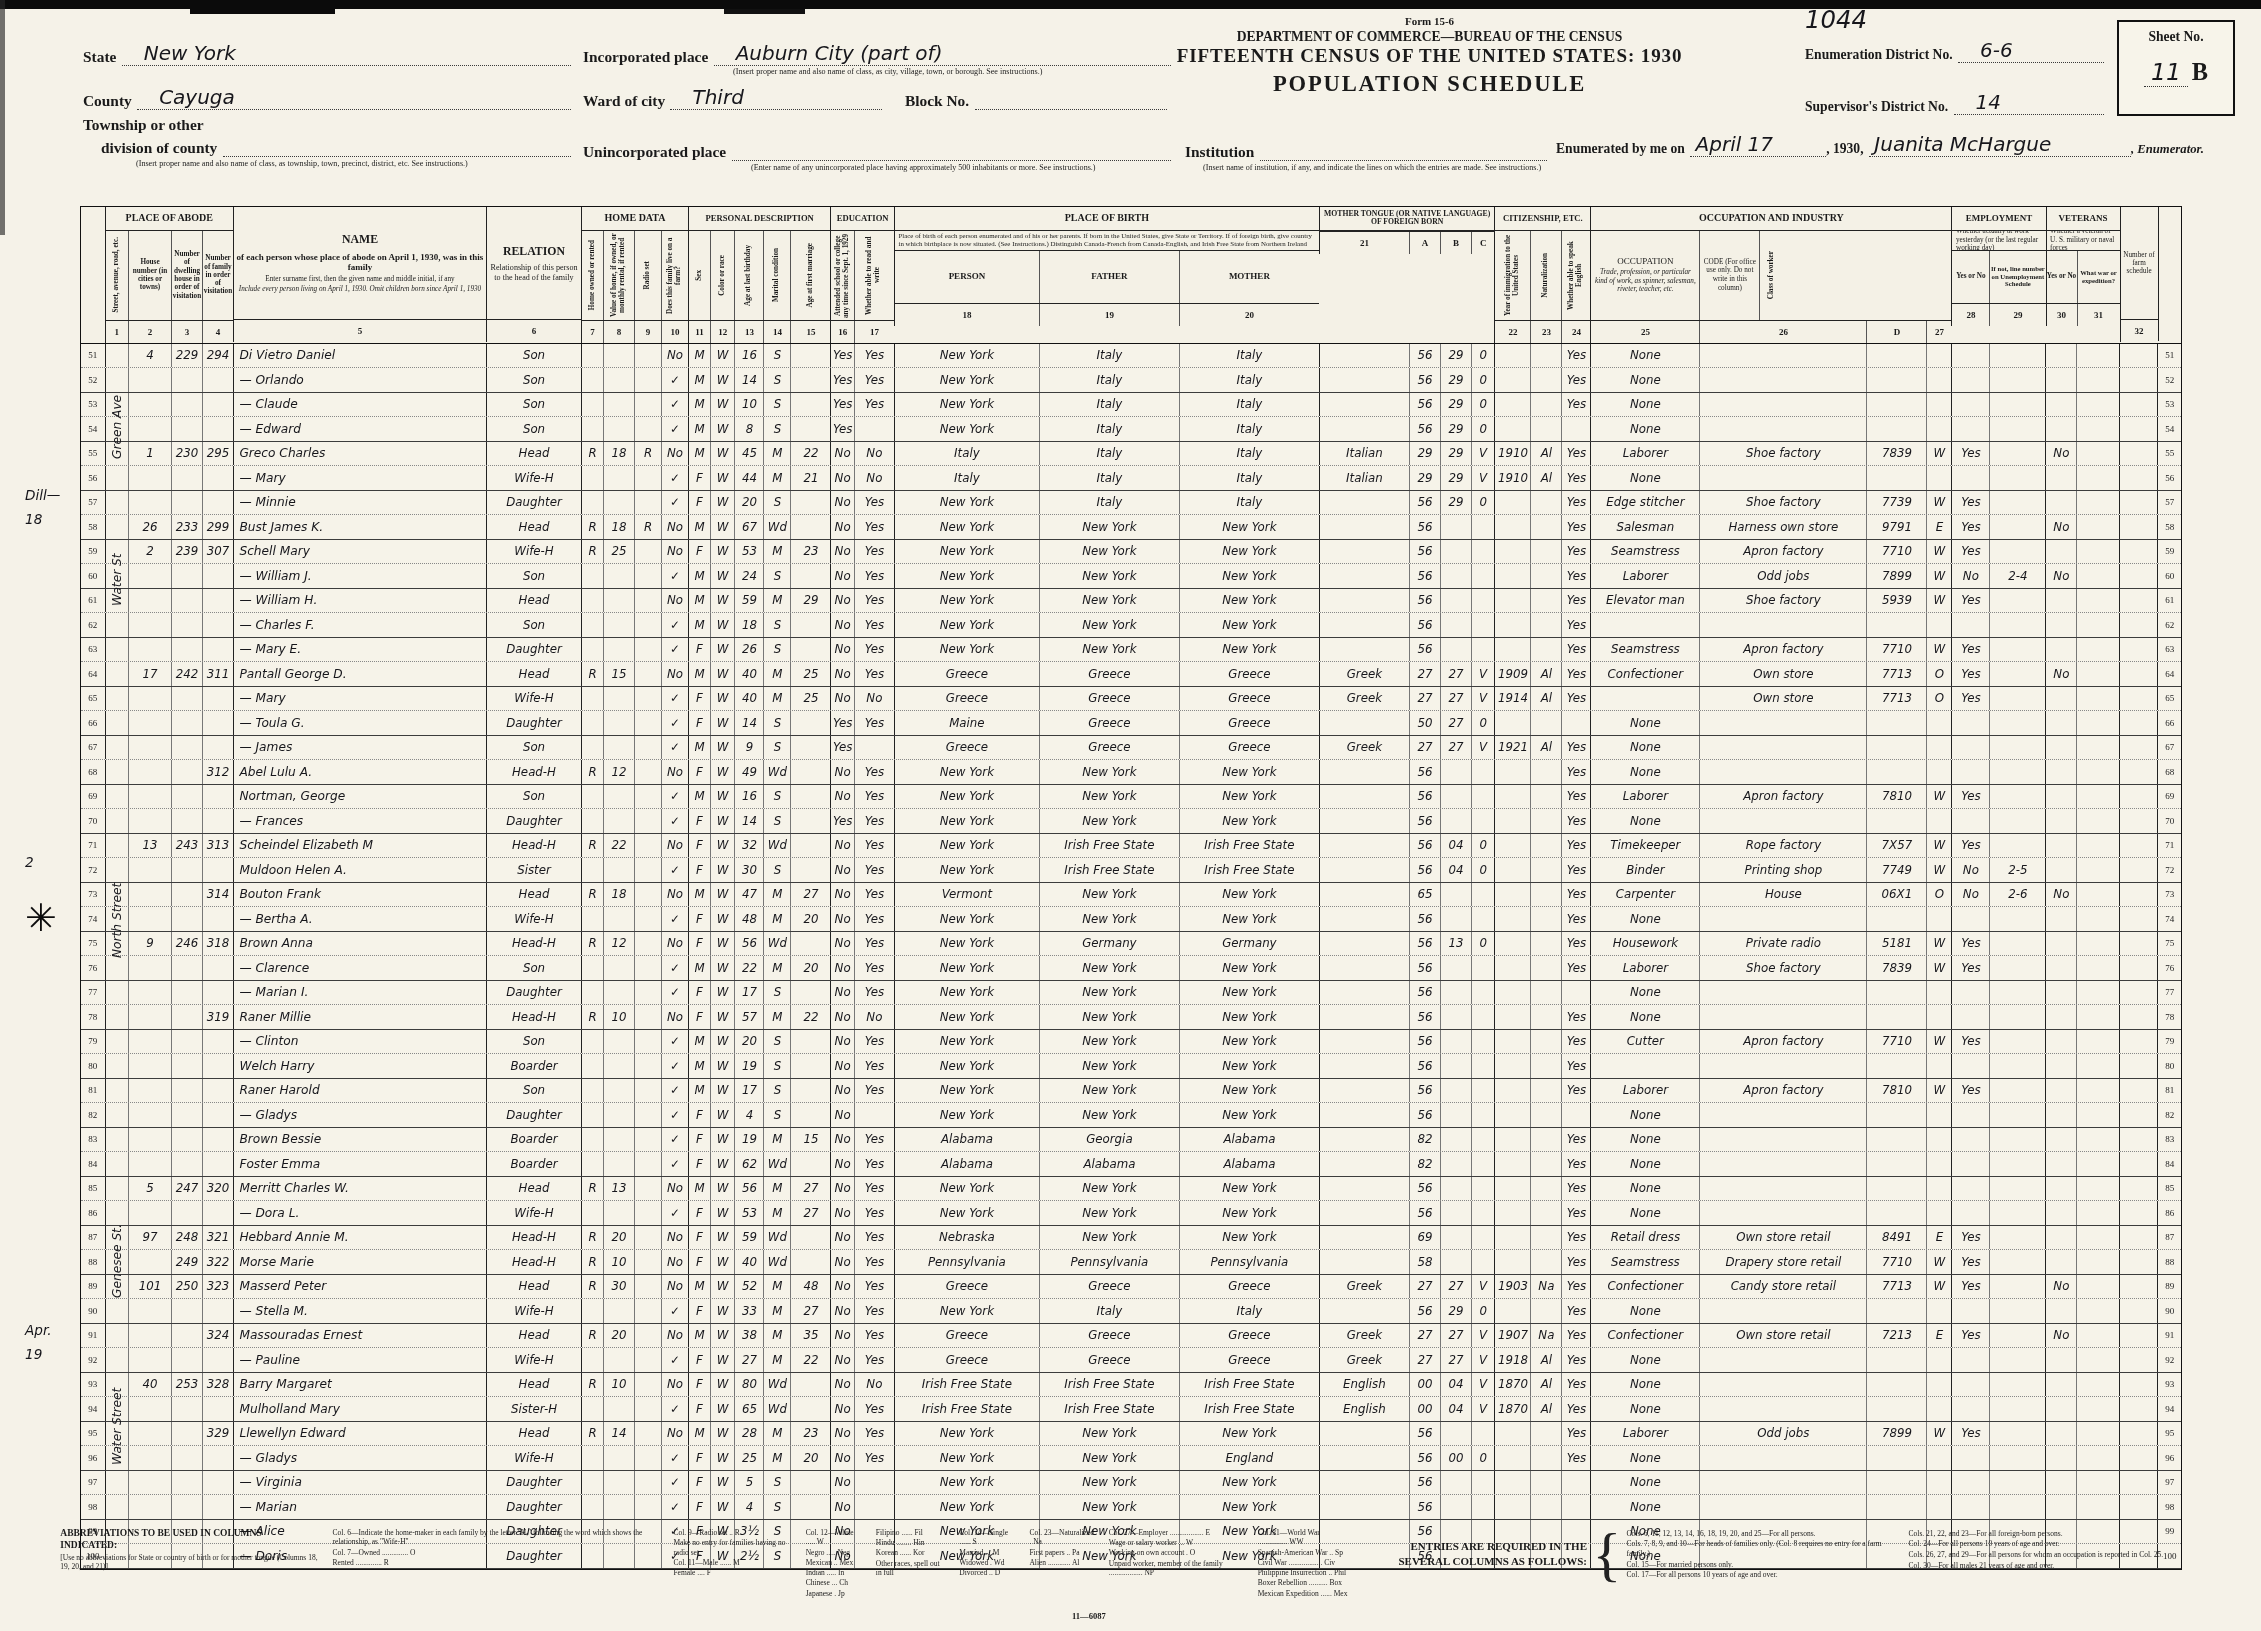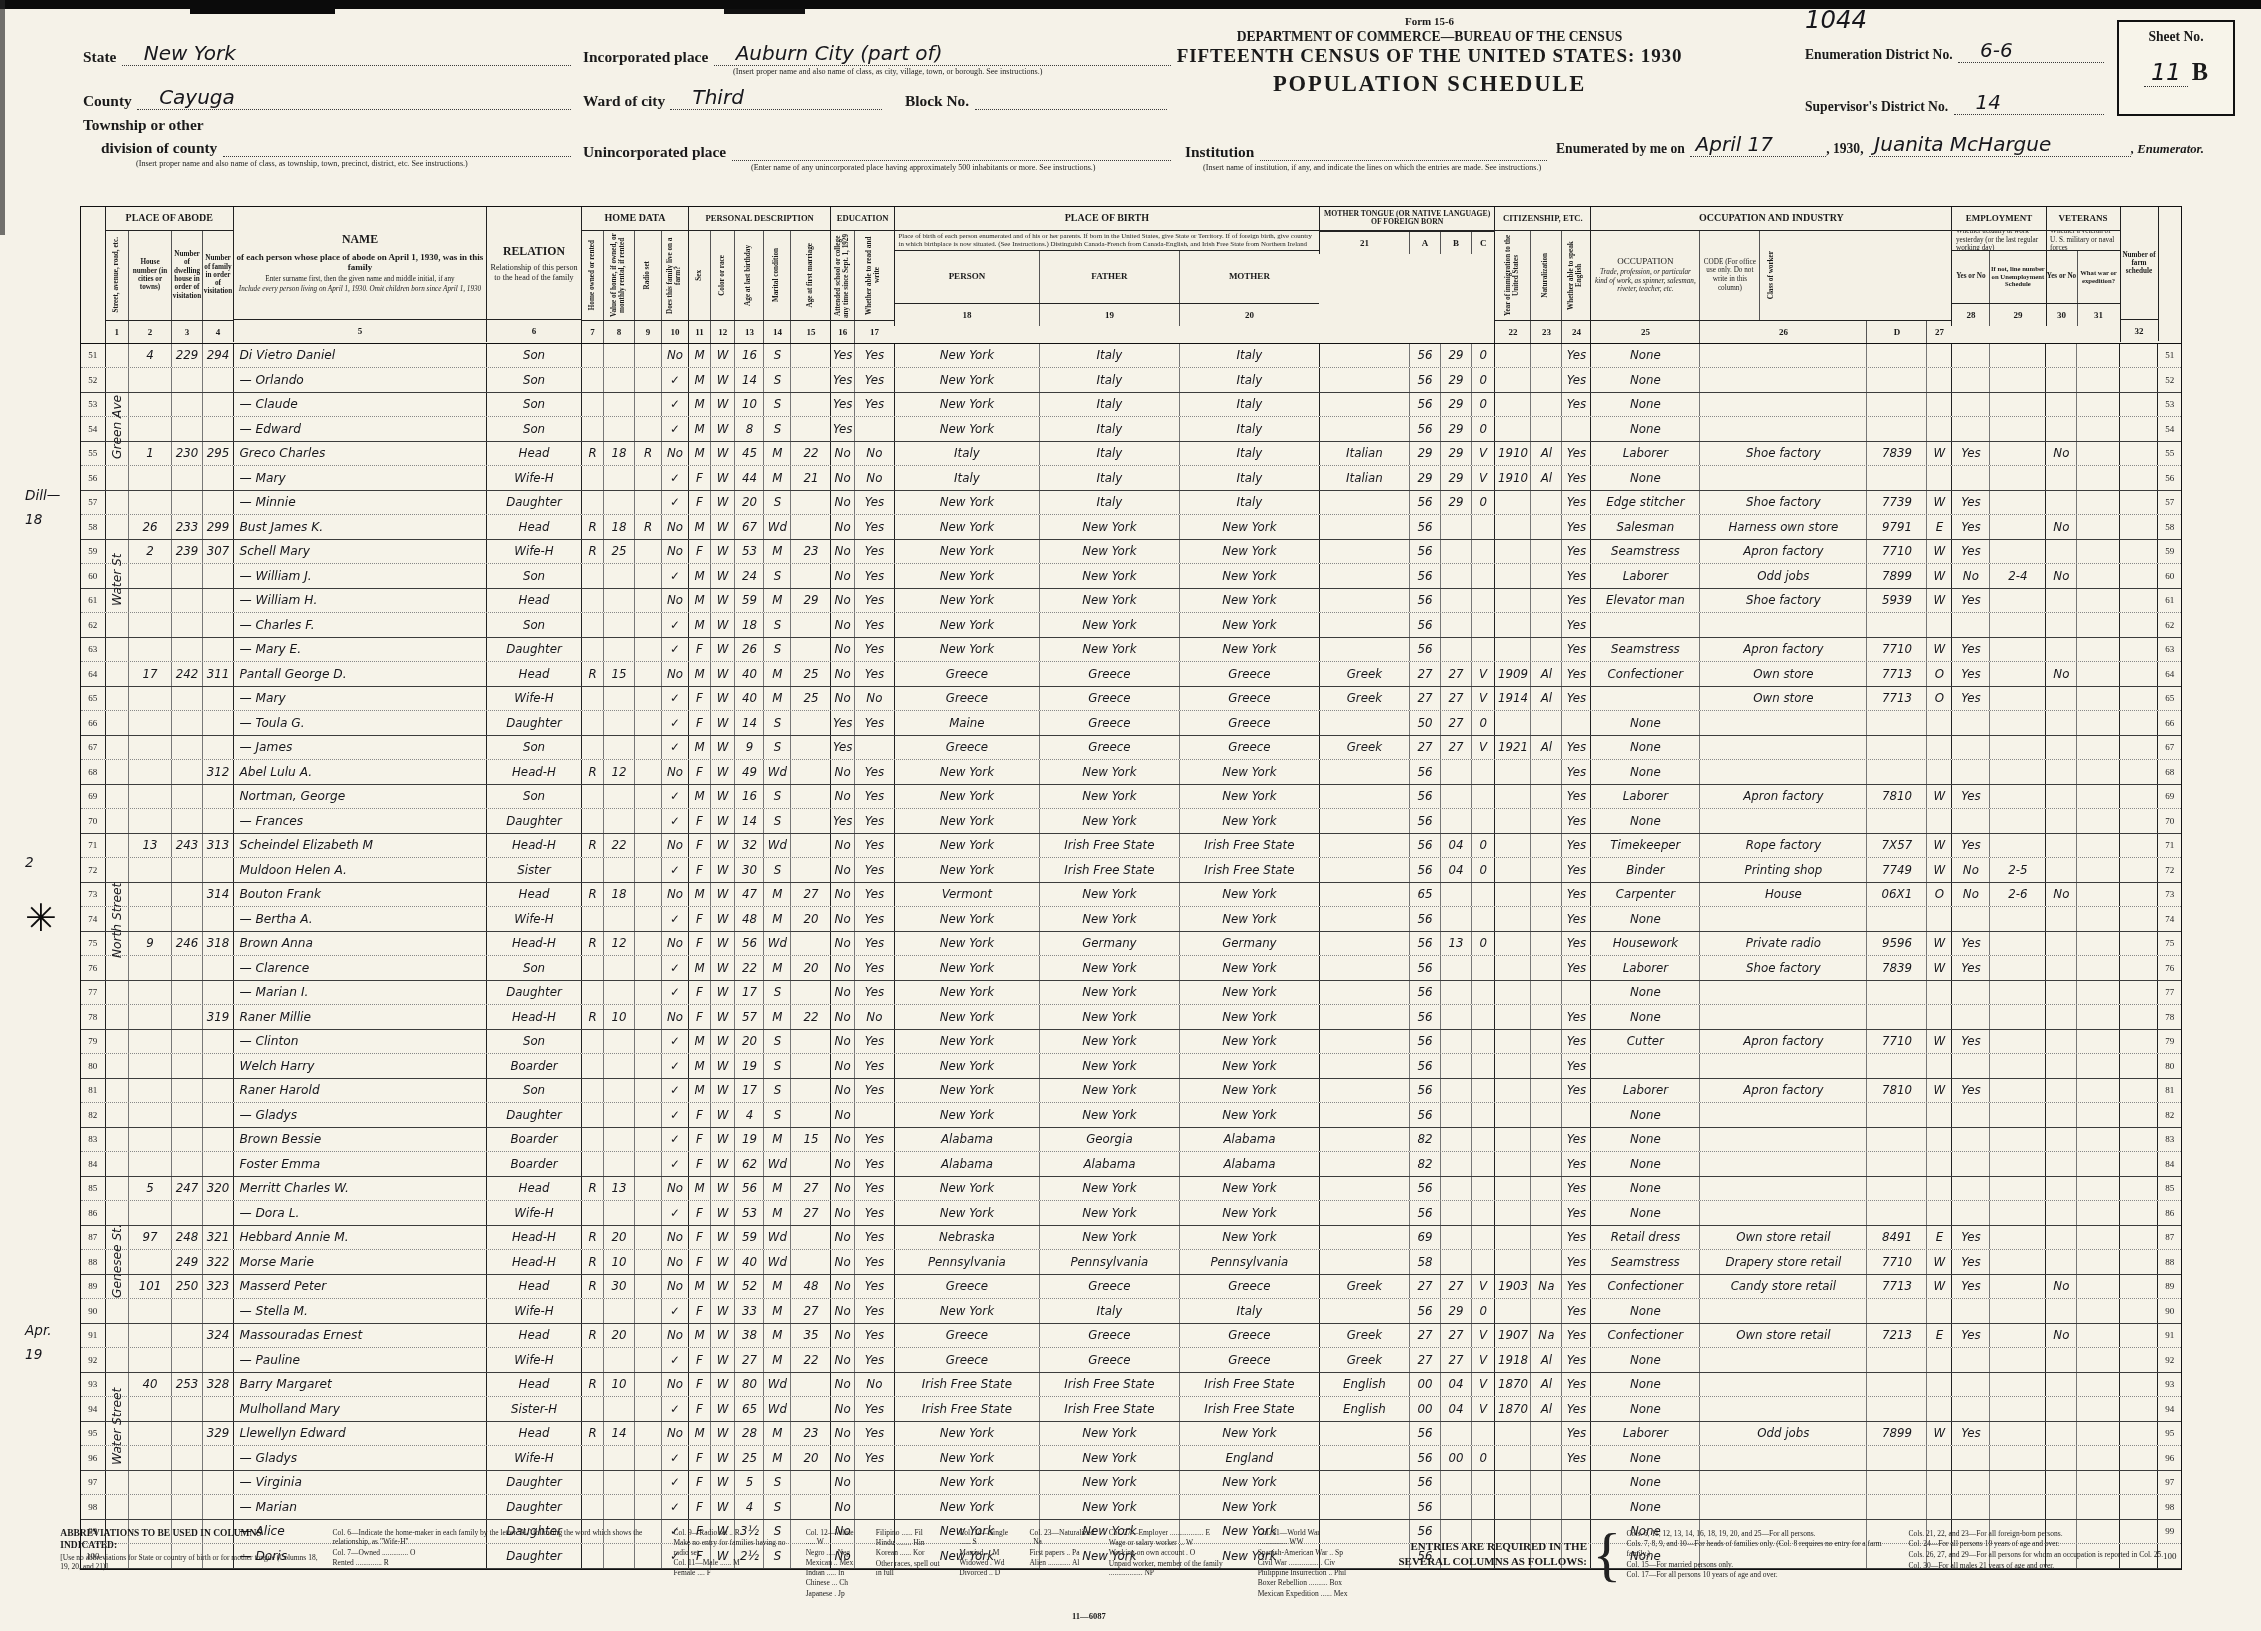--- a/index.html
+++ b/index.html
@@ -386,21 +386,21 @@
           <div class="hcell c-v30 tl">Yes or No</div>
           <div class="hcell c-v31" style="font-size:6.7px">What war or expedition?</div>
         </div>
         <div class="hnum">
           <div class="hcell c-v30 tl">30</div>
           <div class="hcell c-v31">31</div>
         </div>
       </div>
 
       <div class="hsec">
-        <div class="hmain c-f32" style="font-size:7.2px;font-weight:bold">Number of farm schedule</div>
+        <div class="hmain c-f32" style="font-size:7.2px;font-weight:normal">Number of farm schedule</div>
         <div class="hnum">
             <div class="hcell c-f32 tl">32</div>
           </div>
       </div>
 
       <div class="hsec">
           <div class="hfull c-rln tl"></div>
         </div>
     </div>
 
@@ -1389,21 +1389,21 @@
           <div class="cell c-bpm hw">Germany</div>
           <div class="cell c-lang hw tl"></div>
           <div class="cell c-ca hw">56</div>
           <div class="cell c-cb hw">13</div>
           <div class="cell c-cc hw">0</div>
           <div class="cell c-imm hw tl"></div>
           <div class="cell c-nat hw"></div>
           <div class="cell c-eng hw">Yes</div>
           <div class="cell c-occ hw tl">Housework</div>
           <div class="cell c-ind hw">Private radio</div>
-          <div class="cell c-cd hw">9596</div>
+          <div class="cell c-cd hw">5181</div>
           <div class="cell c-cls hw">W</div>
           <div class="cell c-e28 hw tl">Yes</div>
           <div class="cell c-e29 hw"></div>
           <div class="cell c-v30 hw tl"></div>
           <div class="cell c-v31 hw"></div>
           <div class="cell c-f32 tl"></div>
           <div class="cell c-rln pn tl">75</div>
         </div>
         <div class="trow solidb">
           <div class="cell c-ln pn">76</div>

